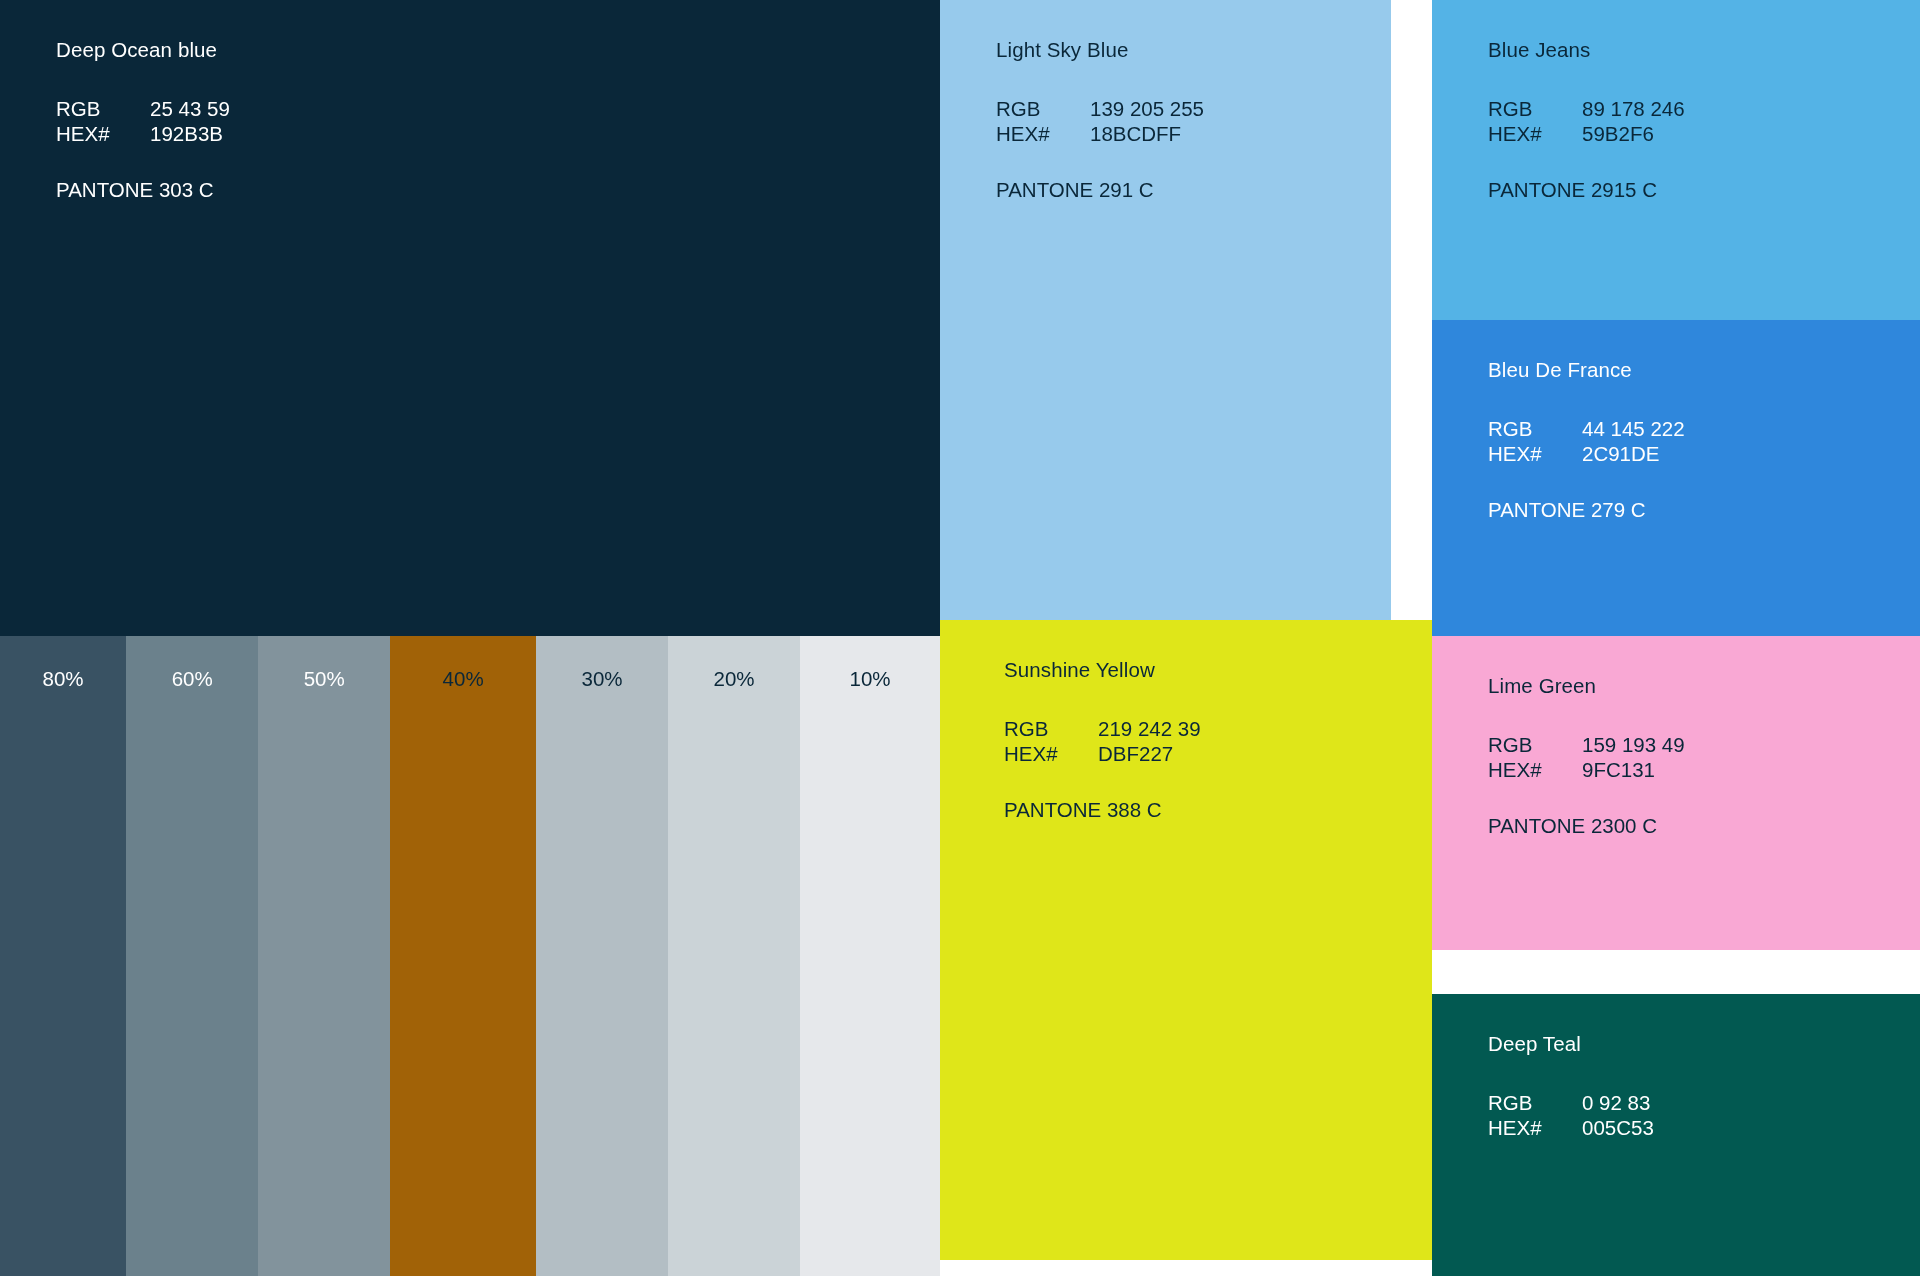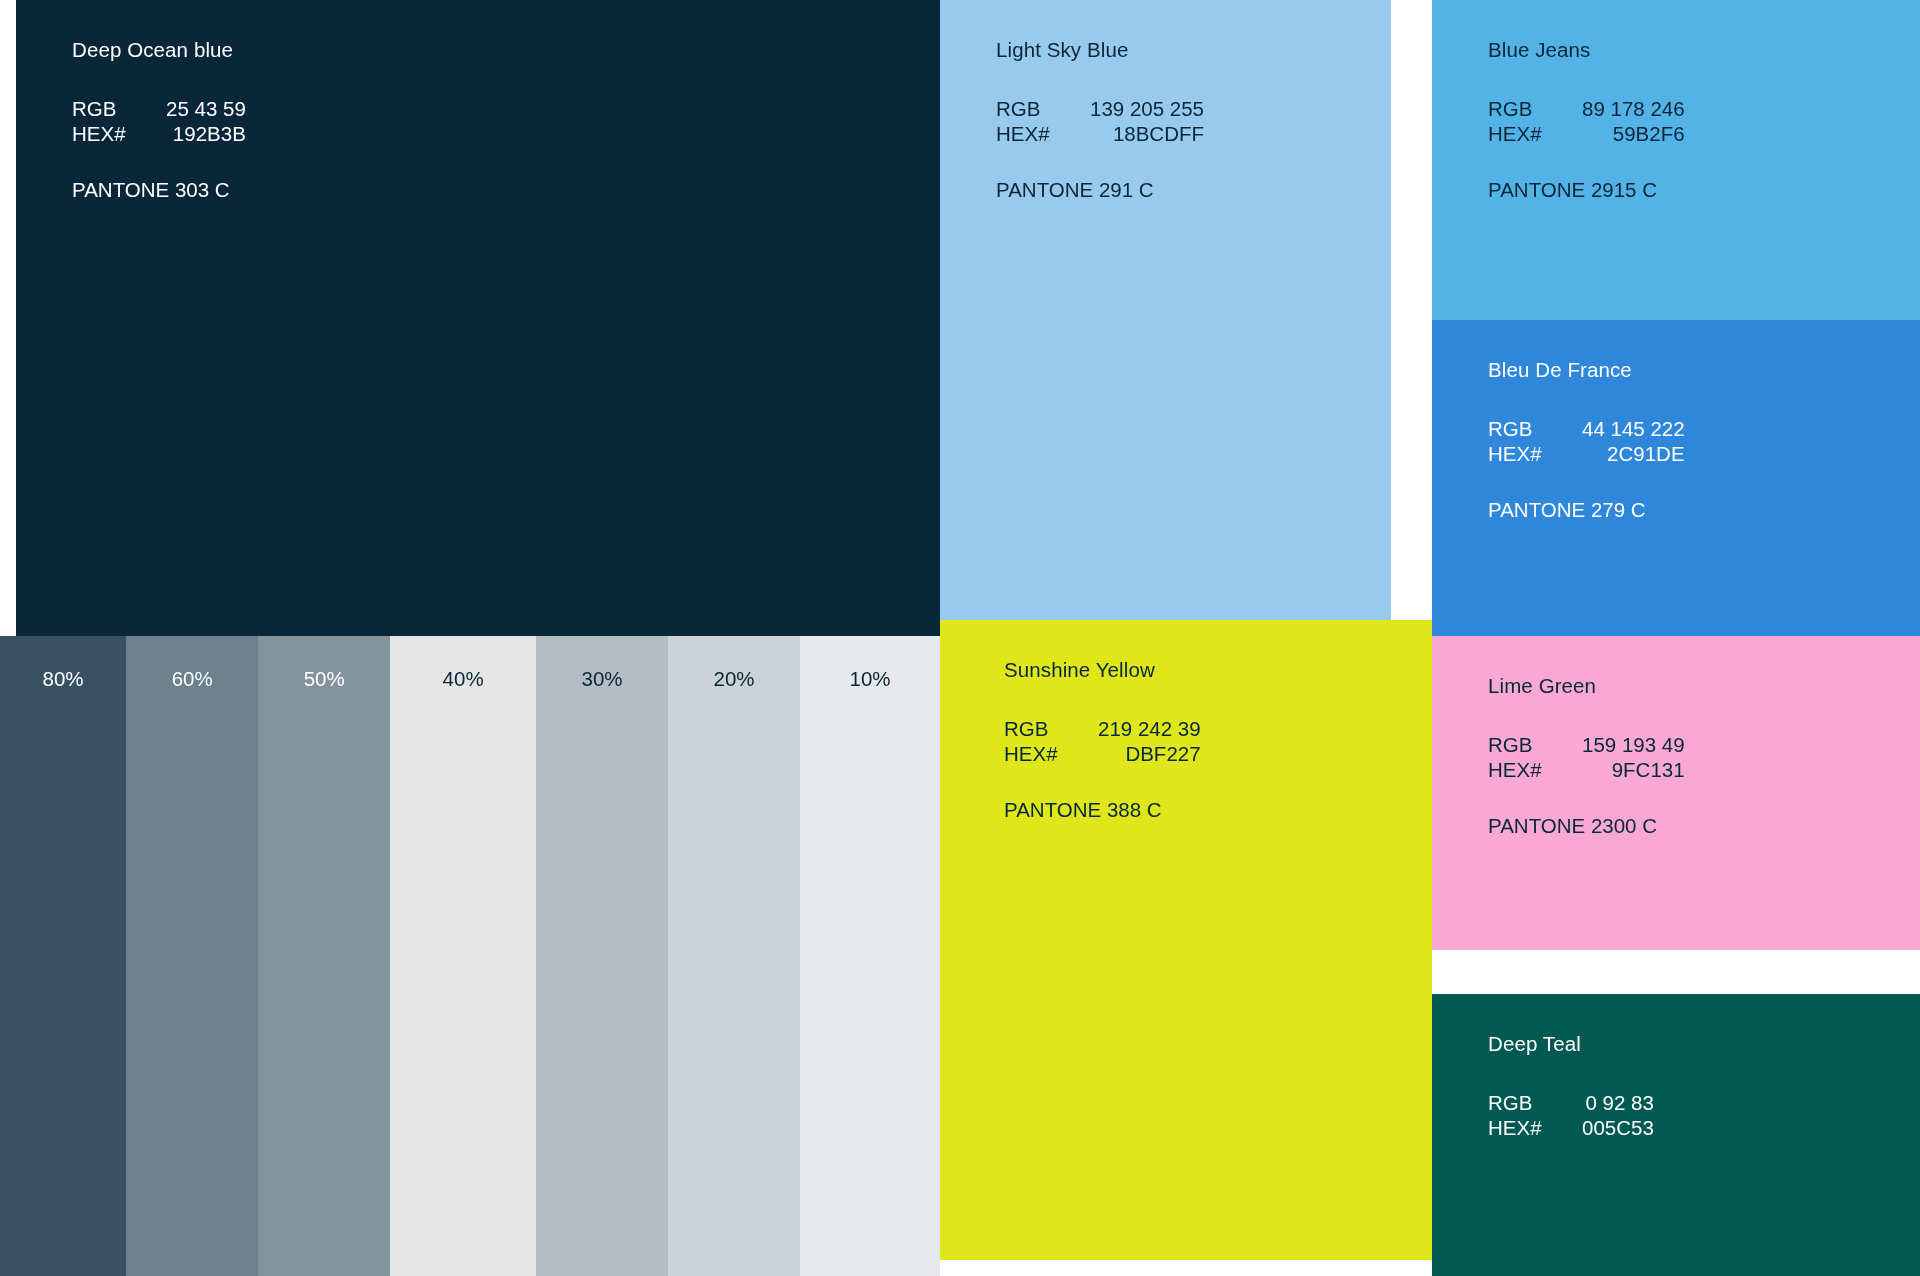--- a/index.html
+++ b/index.html
@@ -37,34 +37,34 @@
   .spec-table td {
     padding: 0;
     white-space: nowrap;
     font-weight: 400;
   }
   .spec-label {
     width: 88px;
     padding-right: 6px !important;
   }
   .spec-value {
-    text-align: right;
+    text-align: left;
   }
   .pantone {
     margin-top: 32px;
     font-size: 20.5px;
     font-weight: 400;
   }
   .pad {
     padding: 38px 0 0 56px;
   }
 
   
   #sw-deep-ocean-blue {
-    left: 16px; top: 0; width: 940px; height: 636px;
+    left: 0; top: 0; width: 940px; height: 636px;
   }
   
   #sw-light-sky-blue {
     left: 940px; top: 0; width: 451px; height: 636px;
   }
   
   #sw-blue-jeans {
     left: 1432px; top: 0; width: 488px; height: 320px;
   }
   
@@ -186,21 +186,21 @@
   <div class="swatch" id="tint-ramp">
       <div class="tint" style="background: rgb(57, 82, 99); color: rgb(255, 255, 255); width: 128px;">
         <span class="tint-label">80%</span>
       </div>
       <div class="tint" style="background: rgb(107, 129, 140); color: rgb(255, 255, 255); width: 134px;">
         <span class="tint-label">60%</span>
       </div>
       <div class="tint" style="background: rgb(130, 147, 156); color: rgb(255, 255, 255); width: 134px;">
         <span class="tint-label">50%</span>
       </div>
-      <div class="tint" style="background: #e5e5e5; color: rgb(10, 39, 57); width: 148px;">
+      <div class="tint" style="background: #a16207; color: rgb(10, 39, 57); width: 148px;">
         <span class="tint-label">40%</span>
       </div>
       <div class="tint" style="background: rgb(179, 190, 196); color: rgb(10, 39, 57); width: 134px;">
         <span class="tint-label">30%</span>
       </div>
       <div class="tint" style="background: rgb(203, 211, 215); color: rgb(10, 39, 57); width: 134px;">
         <span class="tint-label">20%</span>
       </div>
       <div class="tint" style="background: rgb(230, 232, 235); color: rgb(10, 39, 57); width: 142px;">
         <span class="tint-label">10%</span>

